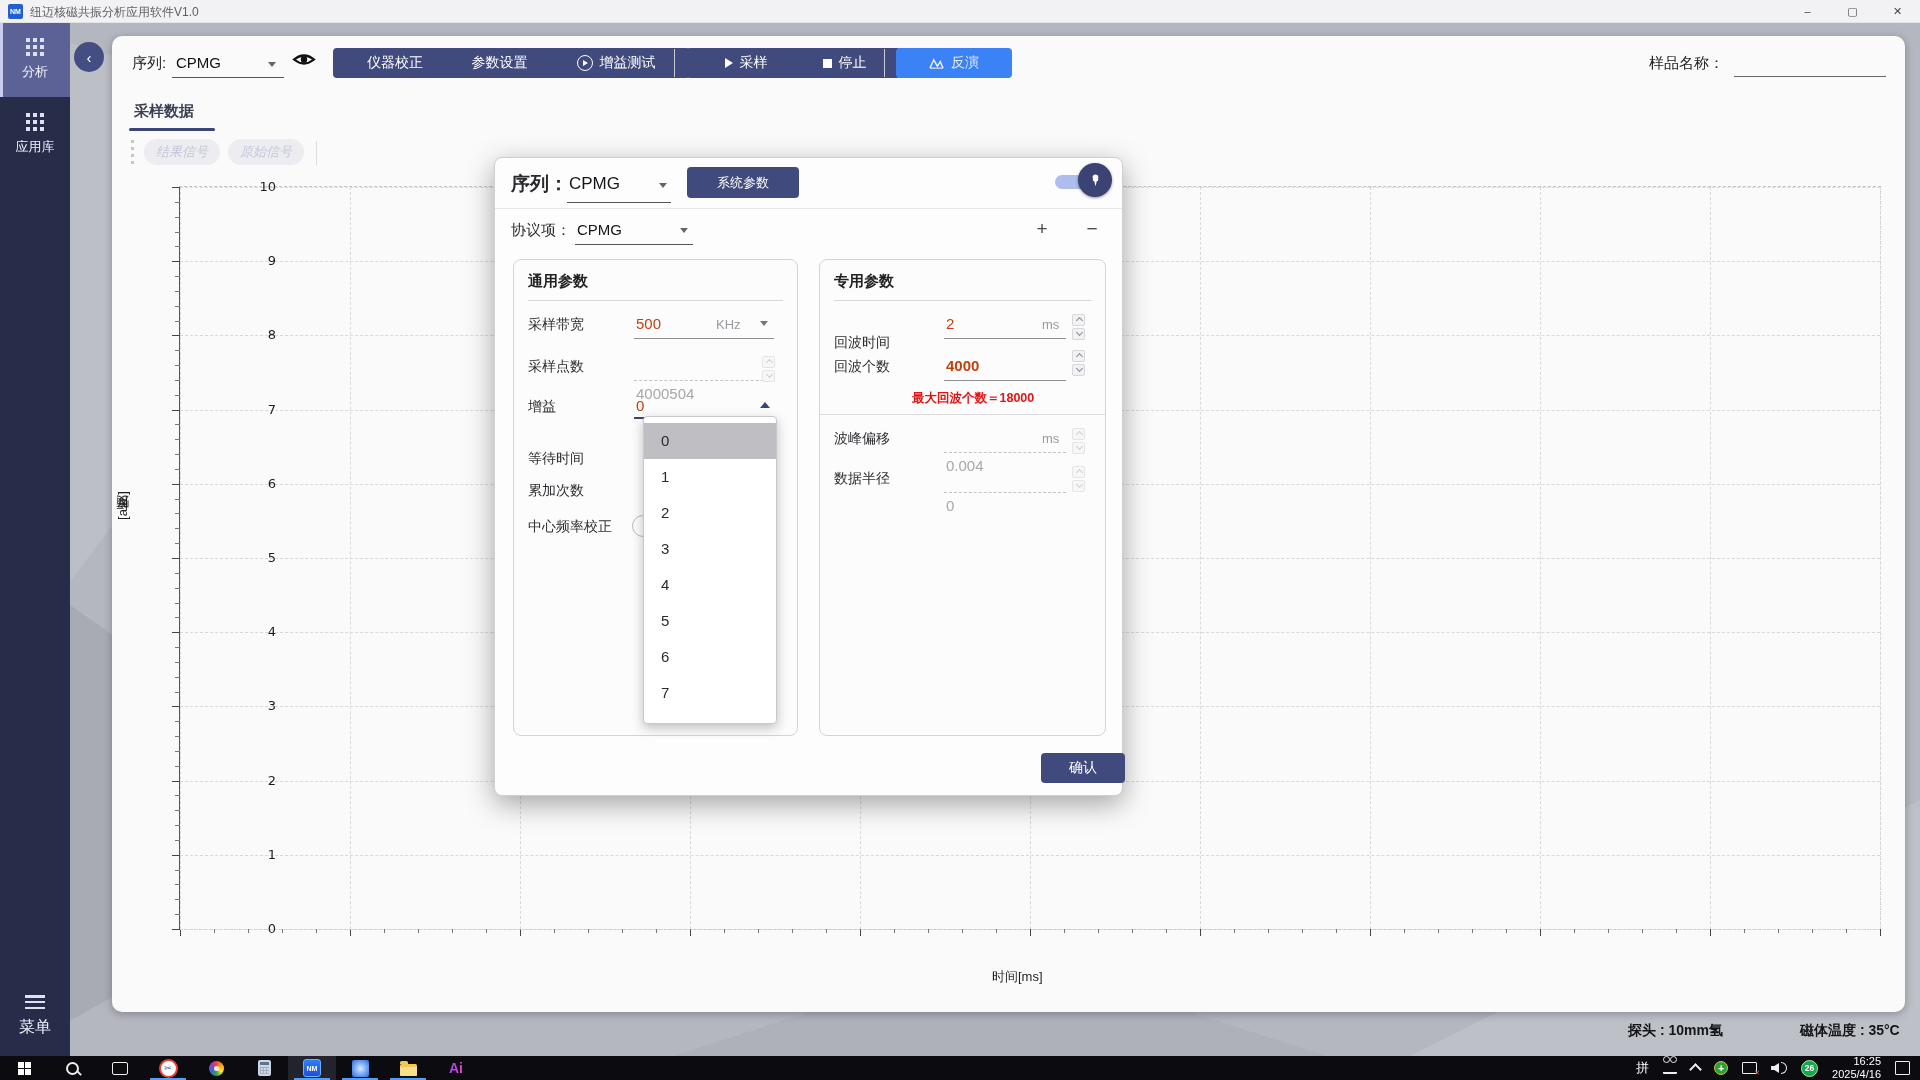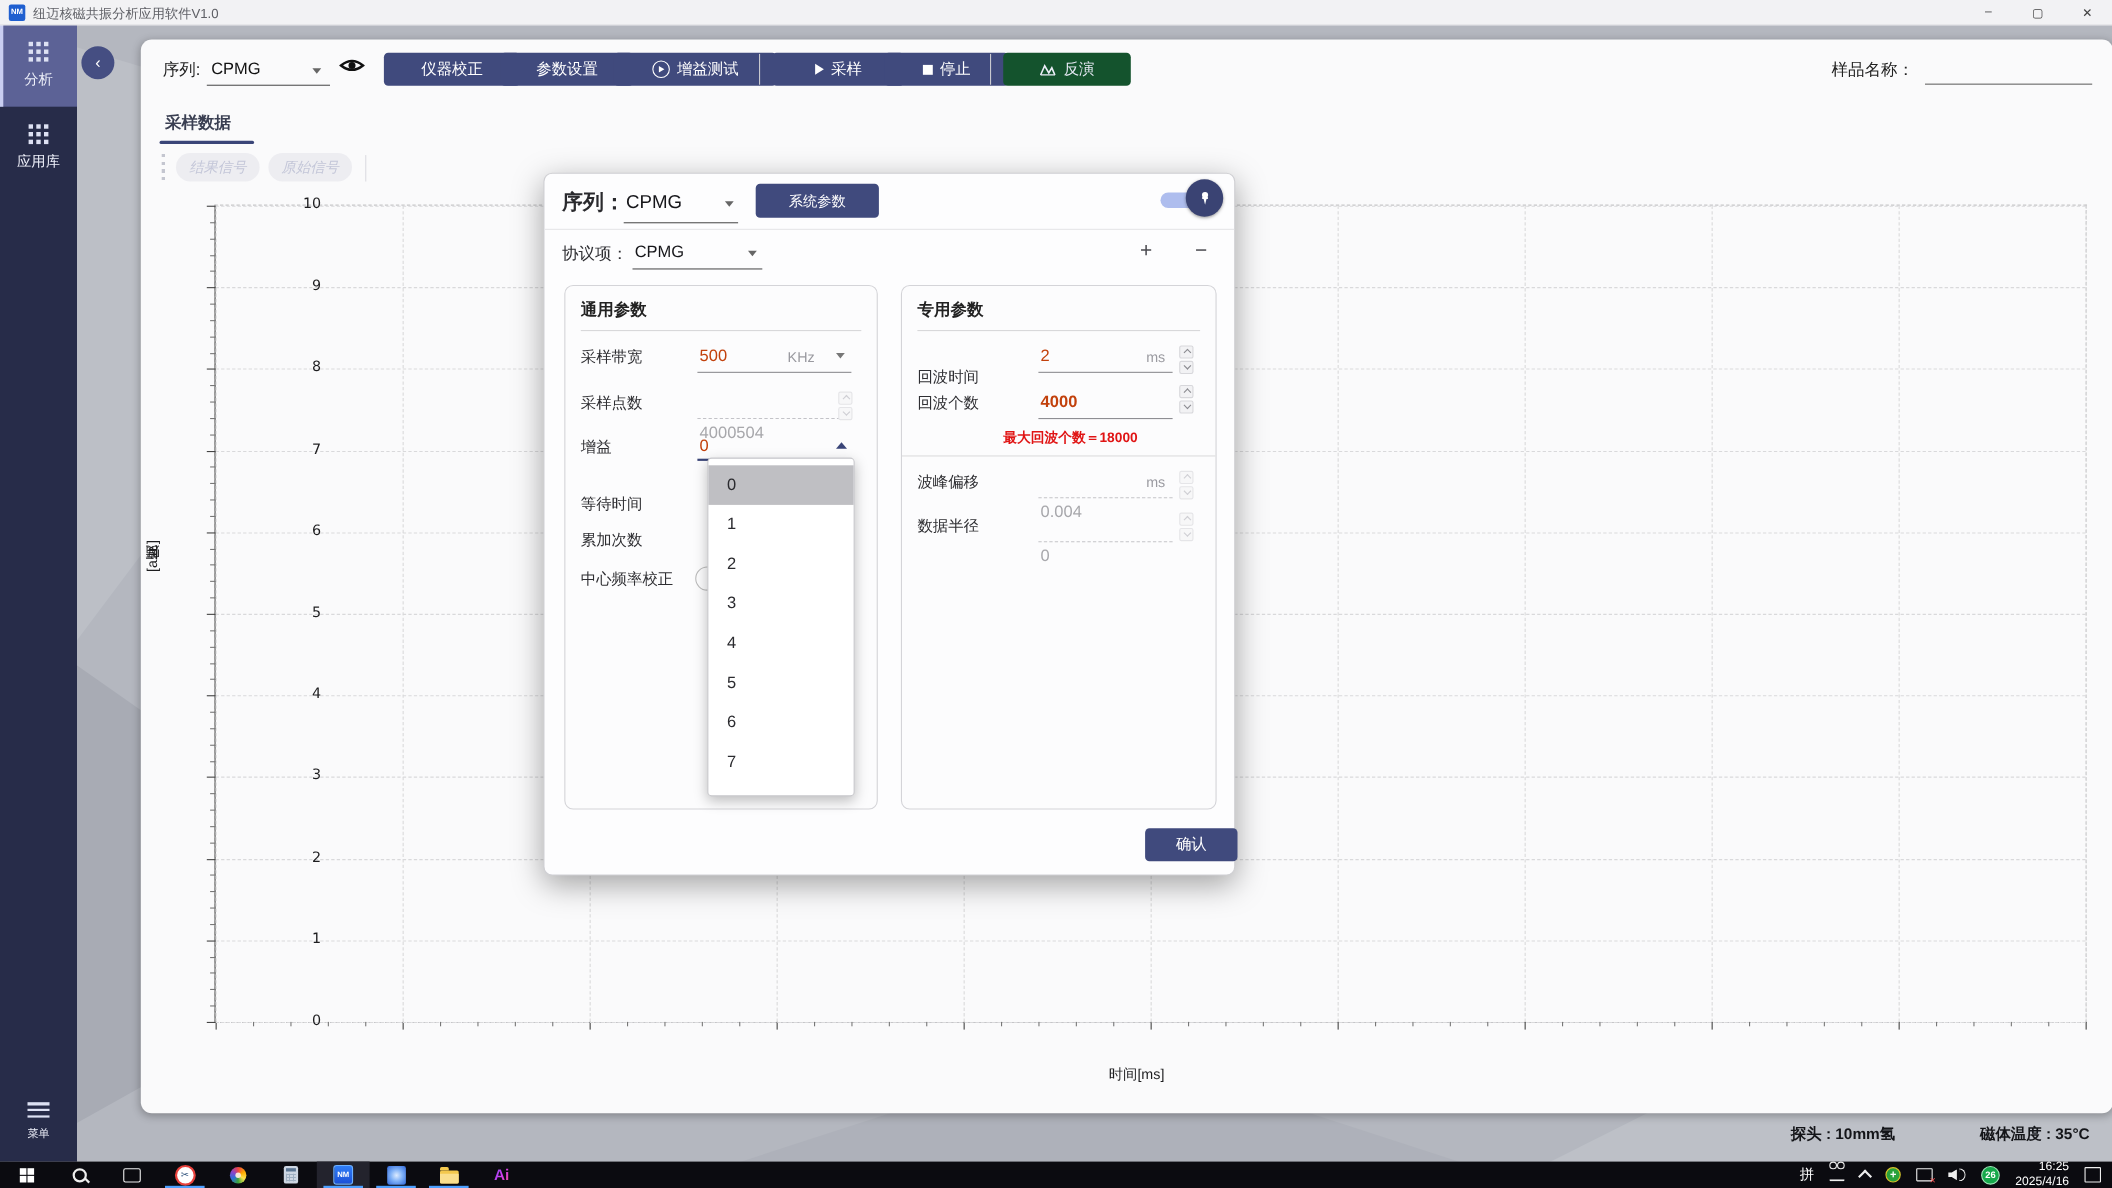--- a/index.html
+++ b/index.html
@@ -20,31 +20,31 @@
   .sidebar{left:0;top:22px;width:70px;height:1034px;background:#272c49;z-index:55;}
   .sb-item{position:absolute;left:0;width:70px;height:75px;display:flex;flex-direction:column;align-items:center;justify-content:center;gap:7px;cursor:pointer;}
   .sb-item.active{background:#5c6296;box-shadow:inset 3px 0 0 #c9cef1;}
   .grid-icon{width:18px;height:18px;display:grid;grid-template-columns:repeat(3,4px);grid-template-rows:repeat(3,4px);gap:3px;}
   .grid-icon i{background:#dde1f3;display:block;}
   .sb-label{color:#eef0fa;font-size:13px;}
   .sb-menu{position:absolute;left:0;bottom:18px;width:70px;display:flex;flex-direction:column;align-items:center;gap:8px;cursor:pointer;}
   .burger{width:20px;height:14px;display:flex;flex-direction:column;justify-content:space-between;}
   .burger i{height:2.5px;background:#dde1f3;display:block;}
   
-  .card{left:128px;top:36px;width:1793px;height:976px;background:#fafafb;border-radius:10px;
+  .card{left:112px;top:36px;width:1793px;height:976px;background:#fafafb;border-radius:10px;
     box-shadow:0 2px 8px rgba(0,0,0,.28);z-index:10;}
   .collapse-btn{left:74px;top:42px;width:30px;height:30px;border-radius:50%;background:#454e82;color:#fff;
     display:flex;align-items:center;justify-content:center;font-size:15px;z-index:20;cursor:pointer;}
   .seq-label{font-size:15px;color:#222;}
   .seq-value{font-size:15px;color:#111;}
   .caret-down{width:0;height:0;border-left:4px solid transparent;border-right:4px solid transparent;border-top:5px solid #666;}
   .caret-up-accent{width:0;height:0;border-left:5px solid transparent;border-right:5px solid transparent;border-bottom:6px solid #3a4578;}
   .btn{background:#404a7d;color:#fff;font-size:14px;border-radius:4px;height:30px;display:flex;
     align-items:center;justify-content:center;gap:7px;padding:0 14px;cursor:pointer;white-space:nowrap;}
-  .btn.disabled{background:#14532d;color:#e7e9f5;}
+  .btn.disabled{background:#3b82f6;color:#e7e9f5;}
   .vsep{width:1px;background:#c9c9cf;}
   .play-tri{width:0;height:0;border-top:5px solid transparent;border-bottom:5px solid transparent;border-left:8px solid #fff;}
   .stop-sq{width:9px;height:9px;background:#fff;}
   .circle-play{width:14px;height:14px;border:1.5px solid #fff;border-radius:50%;display:flex;align-items:center;justify-content:center;}
   .circle-play i{width:0;height:0;border-top:3px solid transparent;border-bottom:3px solid transparent;border-left:5px solid #fff;margin-left:1px;}
   .tab{font-size:15px;color:#3a3f52;font-weight:600;cursor:pointer;}
   .tab-underline{height:3px;background:#3a4578;border-radius:2px;}
   .pill{height:26px;border-radius:13px;background:#ededf1;color:#c3c6d8;font-size:13px;
     display:flex;align-items:center;justify-content:center;cursor:pointer;font-style:italic;}
   .dots-handle{width:3px;background-image:repeating-linear-gradient(#c4c6d0 0 3px,transparent 3px 7px);}
@@ -185,21 +185,21 @@
         <i></i>
       </div>
     <div class="sb-label">应用库</div>
   </div>
   <div class="sb-menu">
     <div class="burger">
         <i></i>
         <i></i>
         <i></i>
       </div>
-    <div class="sb-label" style="font-size:10px;">菜单</div>
+    <div class="sb-label" style="font-size:16px;">菜单</div>
   </div>
 </div>
 
 <div class="abs collapse-btn">
   <span>‹</span>
 </div>
 
 <div class="abs card">
 
   <span class="abs seq-label" style="left:20px;top:18px;">序列:</span>

